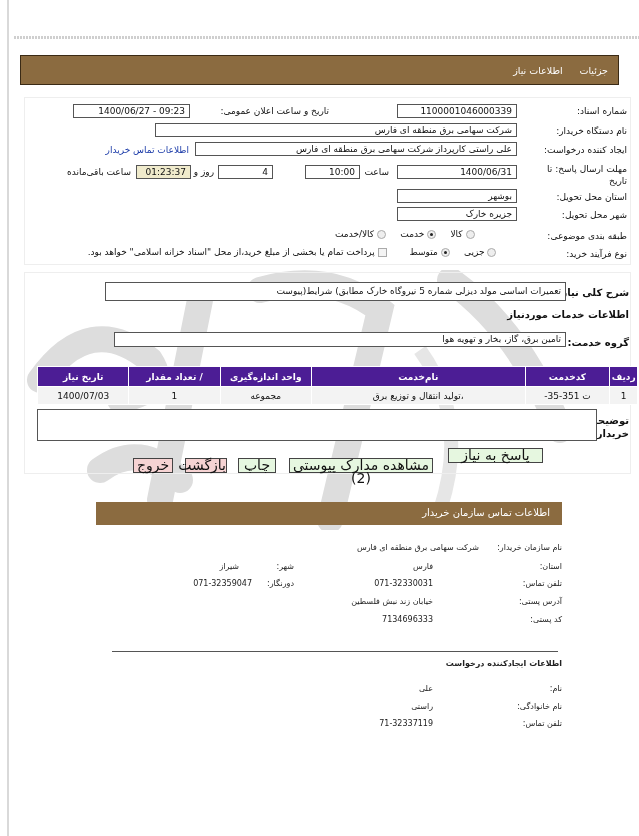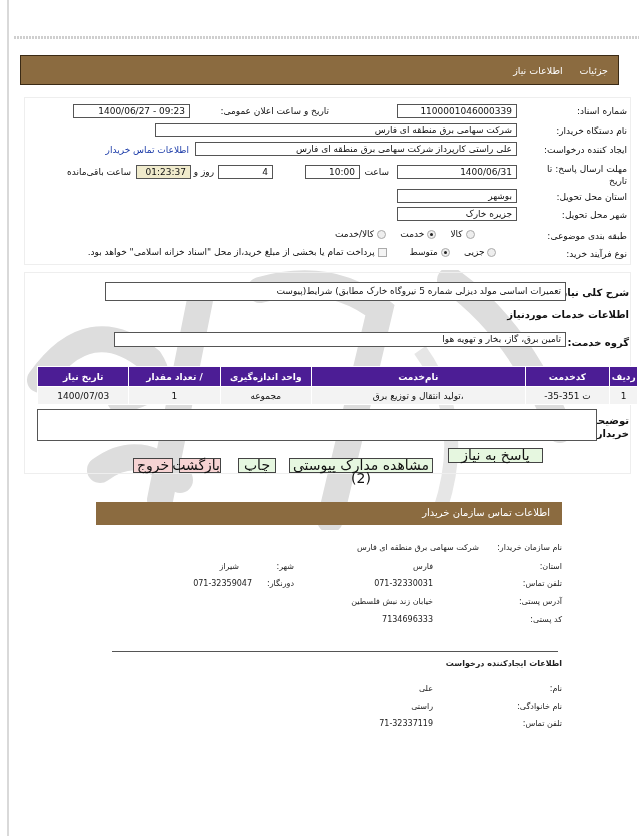--- a/index.html
+++ b/index.html
@@ -150,21 +150,21 @@
   </tbody>
 </table>
 
 <div class="lbl bold" style="right:10px;top:414px;font-size:10px;width:30px;white-space:normal;line-height:13px;">توضیحات خریدار:</div>
 <div class="box" style="left:37px;top:409px;width:560px;height:32px;line-height:12px;padding-top:3px;">
 </div>
 
 <div class="btn green" style="left:448px;top:448px;width:95px;">پاسخ به نیاز</div>
 <div class="btn green" style="left:289px;top:458px;width:144px;">مشاهده مدارک پیوستی (2)</div>
 <div class="btn green" style="left:238px;top:458px;width:38px;">چاپ</div>
-<div class="btn pink" style="left:179px;top:458px;width:42px;">بازگشت</div>
+<div class="btn pink" style="left:185px;top:458px;width:42px;">بازگشت</div>
 <div class="btn pink" style="left:133px;top:458px;width:40px;">خروج</div>
 
 <div class="sec-bar">اطلاعات تماس سازمان خریدار</div>
 
 <div class="c-lbl" style="right:77px;top:543px;">نام سازمان خریدار:</div>
 <div class="c-val" style="right:160px;top:543px;">شرکت سهامی برق منطقه ای فارس</div>
 
 <div class="c-lbl" style="right:77px;top:562px;">استان:</div>
 <div class="c-val" style="right:206px;top:562px;">فارس</div>
 <div class="c-lbl" style="right:345px;top:562px;">شهر:</div>

